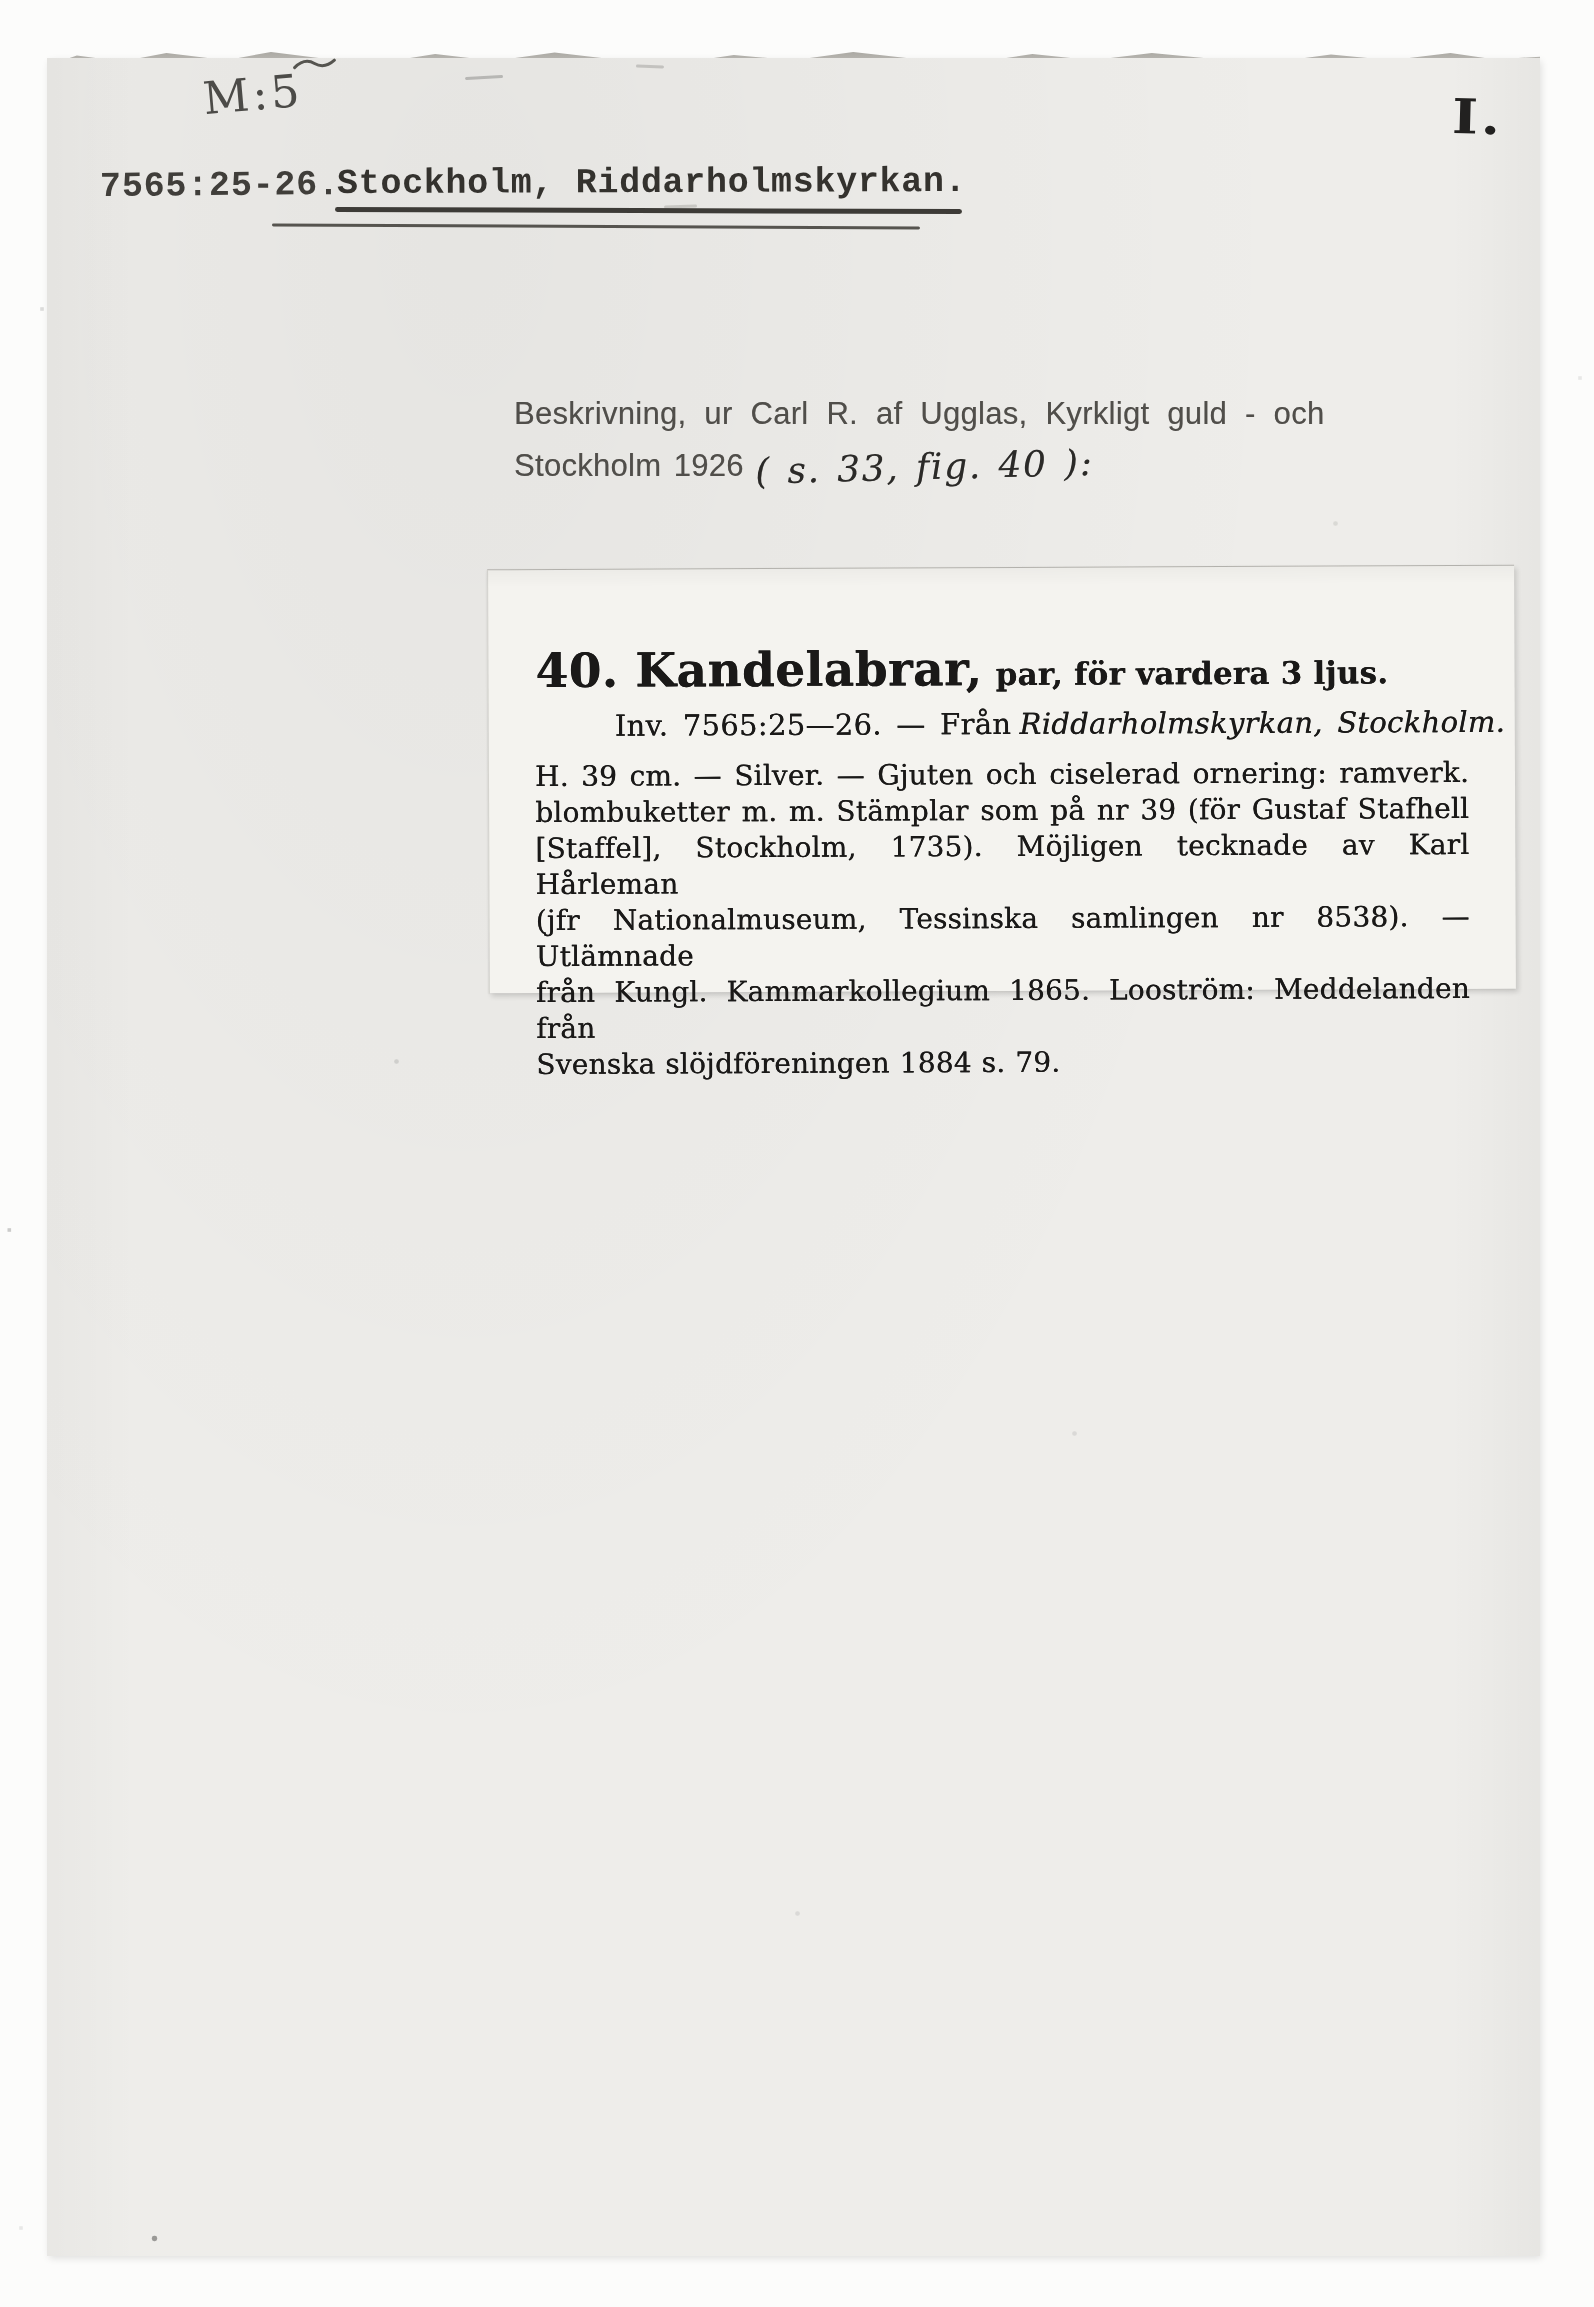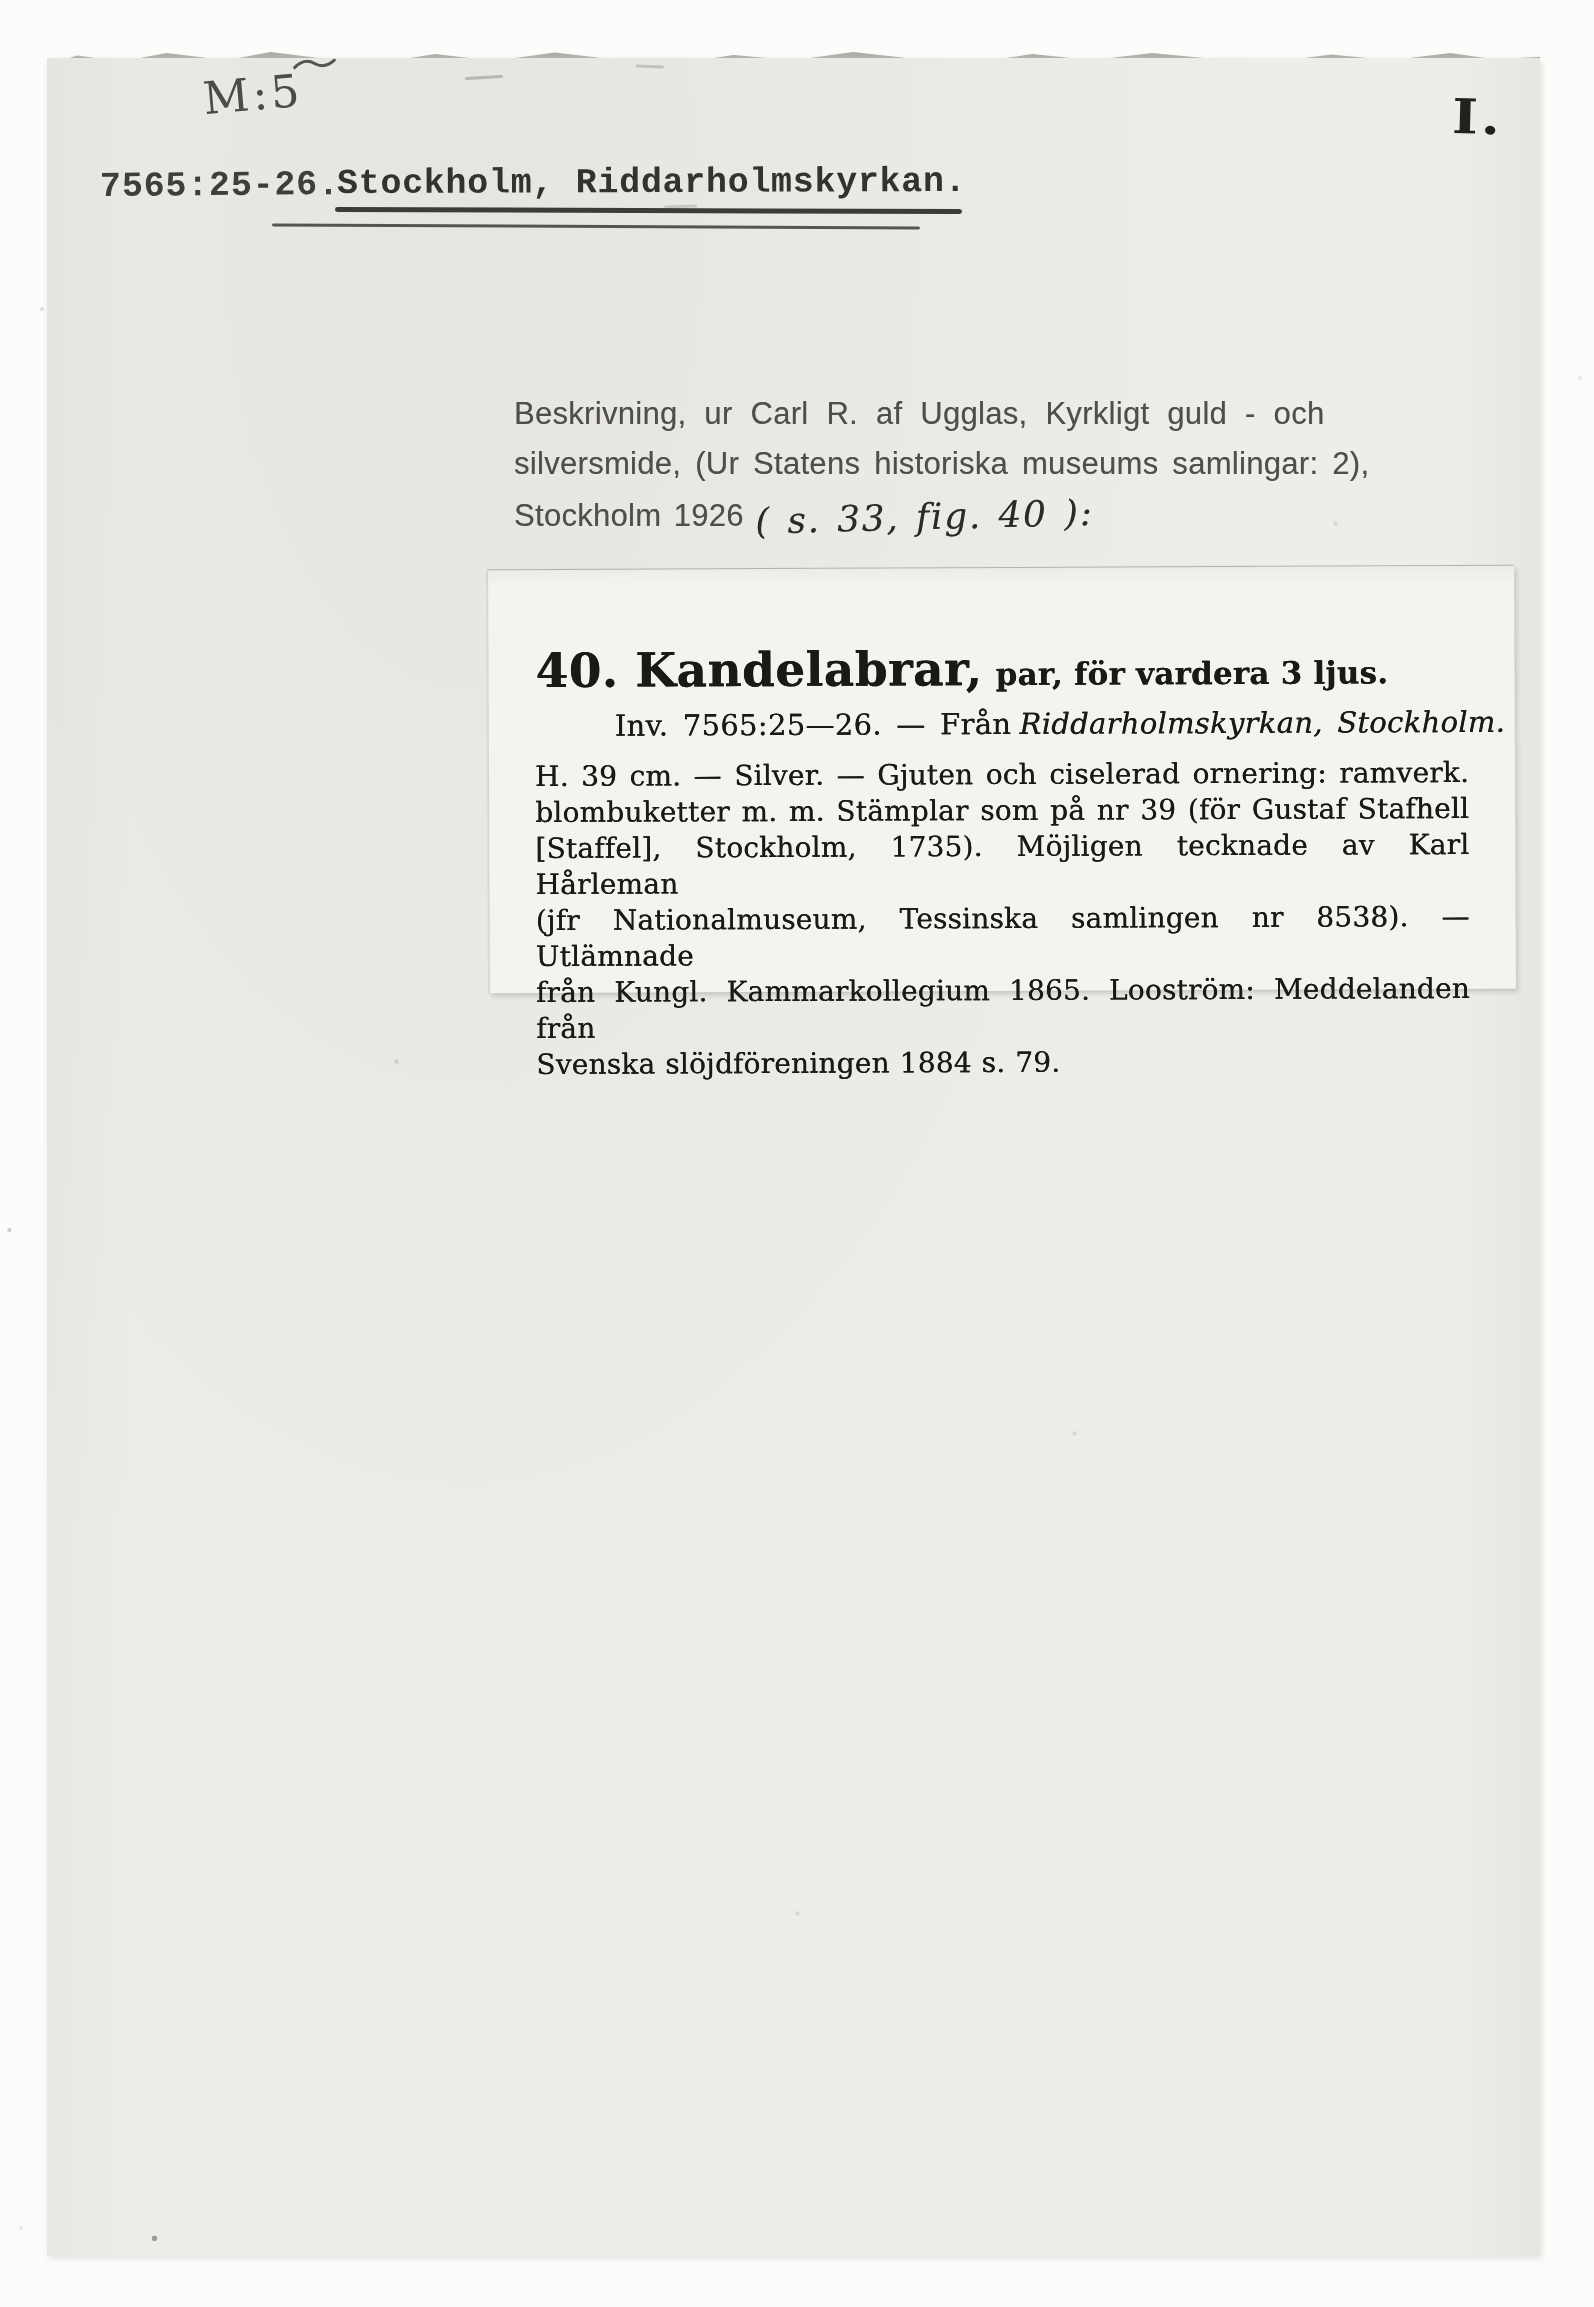--- a/index.html
+++ b/index.html
@@ -183,21 +183,20 @@
 
   <div class="hw-roman">I.</div>
 
   <div class="ref-number">7565:25-26.</div>
   <div class="page-title">Stockholm, Riddarholmskyrkan.</div>
   <div class="underline-1"></div>
   <div class="underline-2"></div>
 
   <div class="intro">
     <div class="l1">Beskrivning, ur Carl R. af Ugglas, Kyrkligt guld - och</div>
-    <div class="l2">silversmide, (Ur Statens historiska museums samlingar: 2),</div>
     <div class="l3"><span>Stockholm 1926</span><span class="hw-note">( s. 33, fig. 40 ):</span></div>
   </div>
 
   <div class="clipping">
     <div class="clip-heading">
       <span class="clip-number-title">40. Kandelabrar,</span>
       <span class="clip-subtitle">par, för vardera 3 ljus.</span>
     </div>
     <div class="clip-inv">
       <span>Inv. 7565:25—26. — Från</span><span class="it">Riddarholmskyrkan, Stockholm.</span>

